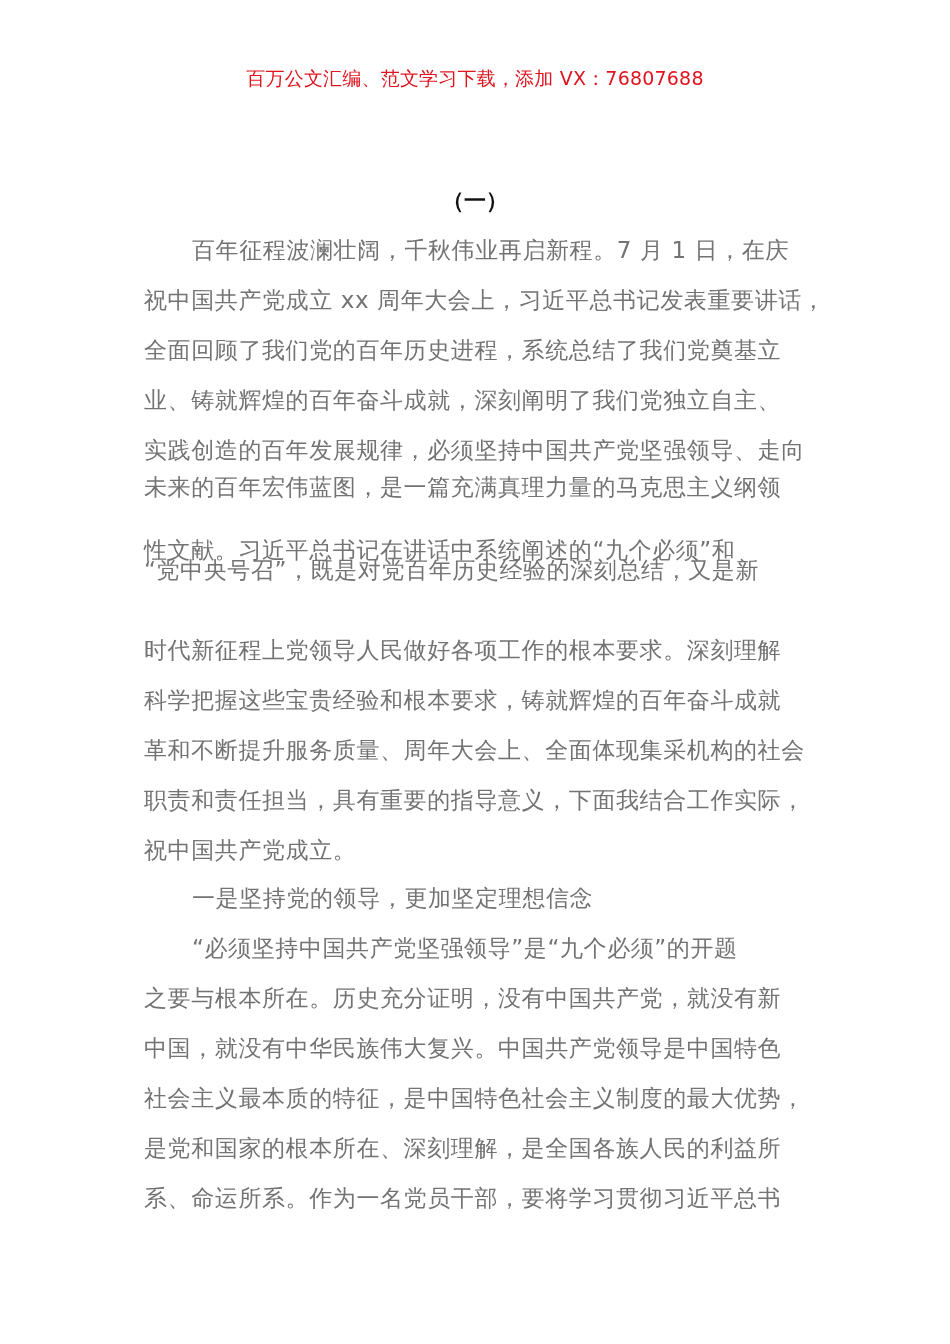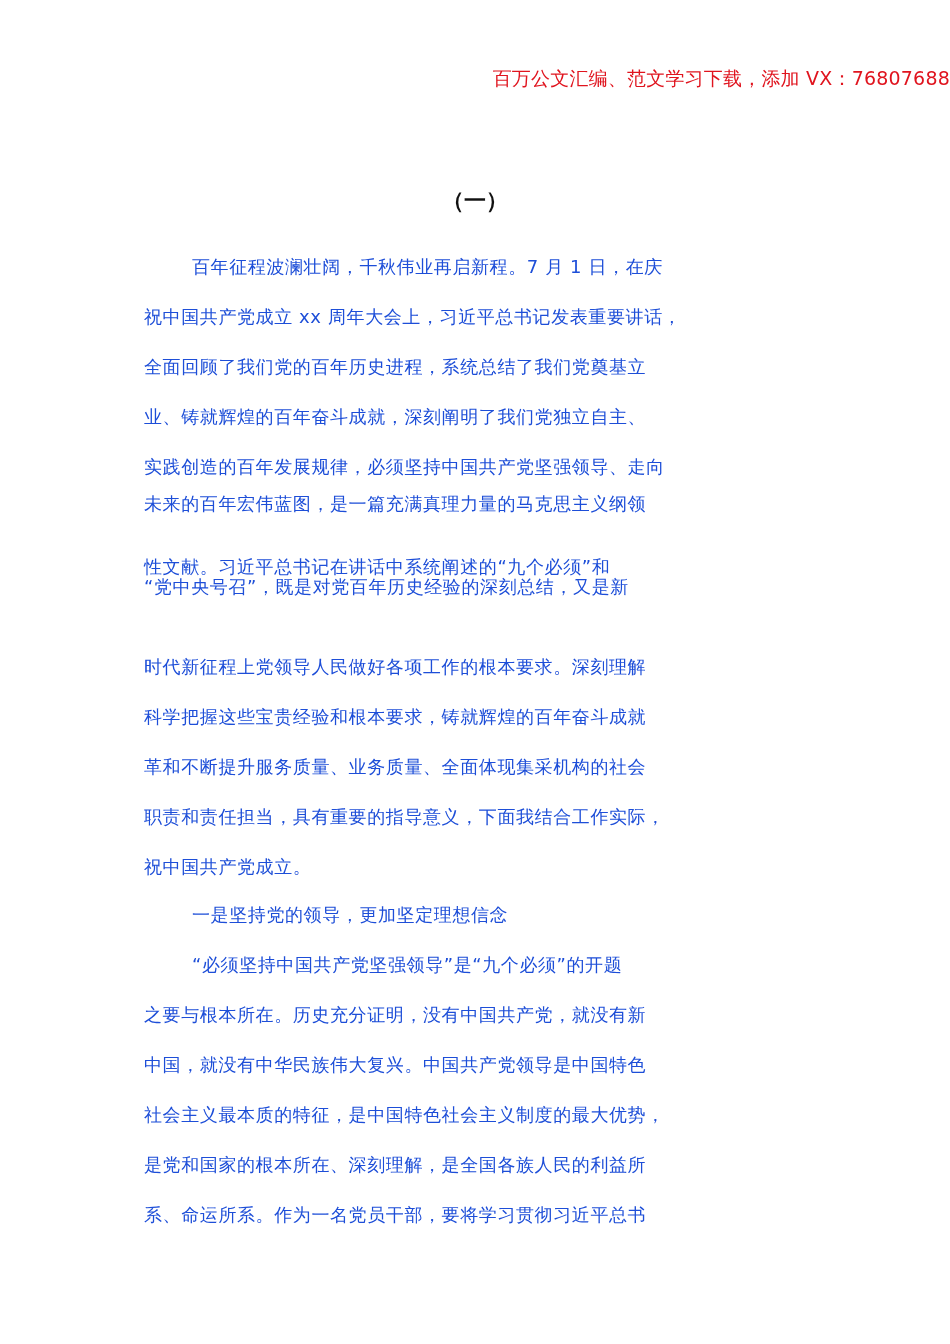--- a/index.html
+++ b/index.html
@@ -1,43 +1,43 @@
 <!DOCTYPE html>
 <html><head>
 <meta charset="utf-8">
 <style>
   html, body { margin: 0; padding: 0; background: #ffffff; }
   body { width: 950px; height: 1344px; position: relative; overflow: hidden;
          font-family: "DejaVu Sans", "Liberation Sans", sans-serif; color: #111; }
-  .watermark { position: absolute; top: 66px; left: 0; width: 950px; text-align: right;
+  .watermark { position: absolute; top: 66px; left: 0; width: 950px; text-align: center;
                font-size: 19px; color: #e0141e; letter-spacing: 0.2px; }
   .title { position: absolute; top: 186px; left: 0; width: 950px; text-align: center;
            font-size: 22px; font-weight: bold; color: #111; }
-  .line { position: absolute; left: 144px; font-size: 18px; line-height: 30px;
-          white-space: nowrap; color: #1d4ed8; letter-spacing: 0.6px; margin-top: 17px; }
+  .line { position: absolute; left: 144px; font-size: 23px; line-height: 30px;
+          white-space: nowrap; color: #737373; letter-spacing: 0.6px; }
   .indent { left: 192px; }
 </style>
 </head>
 <body>
 
 <div class="watermark">百万公文汇编、范文学习下载，添加 VX：76807688</div>
 <div class="title">（一）</div>
 
 <div>
   <div class="line indent" style="top:235px">百年征程波澜壮阔，千秋伟业再启新程。7 月 1 日，在庆</div>
   <div class="line" style="top:285px">祝中国共产党成立 xx 周年大会上，习近平总书记发表重要讲话，</div>
   <div class="line" style="top:335px">全面回顾了我们党的百年历史进程，系统总结了我们党奠基立</div>
   <div class="line" style="top:385px">业、铸就辉煌的百年奋斗成就，深刻阐明了我们党独立自主、</div>
   <div class="line" style="top:435px">实践创造的百年发展规律，必须坚持中国共产党坚强领导、走向</div>
   <div class="line" style="top:472px">未来的百年宏伟蓝图，是一篇充满真理力量的马克思主义纲领</div>
   <div class="line" style="top:535px">性文献。习近平总书记在讲话中系统阐述的“九个必须”和</div>
   <div class="line" style="top:555px">“党中央号召”，既是对党百年历史经验的深刻总结，又是新</div>
   <div class="line" style="top:635px">时代新征程上党领导人民做好各项工作的根本要求。深刻理解</div>
   <div class="line" style="top:685px">科学把握这些宝贵经验和根本要求，铸就辉煌的百年奋斗成就</div>
-  <div class="line" style="top:735px">革和不断提升服务质量、业务质量、全面体现集采机构的社会</div>
+  <div class="line" style="top:735px">革和不断提升服务质量、周年大会上、全面体现集采机构的社会</div>
   <div class="line" style="top:785px">职责和责任担当，具有重要的指导意义，下面我结合工作实际，</div>
   <div class="line" style="top:835px">祝中国共产党成立。</div>
   <div class="line indent" style="top:883px">一是坚持党的领导，更加坚定理想信念</div>
   <div class="line indent" style="top:933px">“必须坚持中国共产党坚强领导”是“九个必须”的开题</div>
   <div class="line" style="top:983px">之要与根本所在。历史充分证明，没有中国共产党，就没有新</div>
   <div class="line" style="top:1033px">中国，就没有中华民族伟大复兴。中国共产党领导是中国特色</div>
   <div class="line" style="top:1083px">社会主义最本质的特征，是中国特色社会主义制度的最大优势，</div>
   <div class="line" style="top:1133px">是党和国家的根本所在、深刻理解，是全国各族人民的利益所</div>
   <div class="line" style="top:1183px">系、命运所系。作为一名党员干部，要将学习贯彻习近平总书</div>
 </div>

